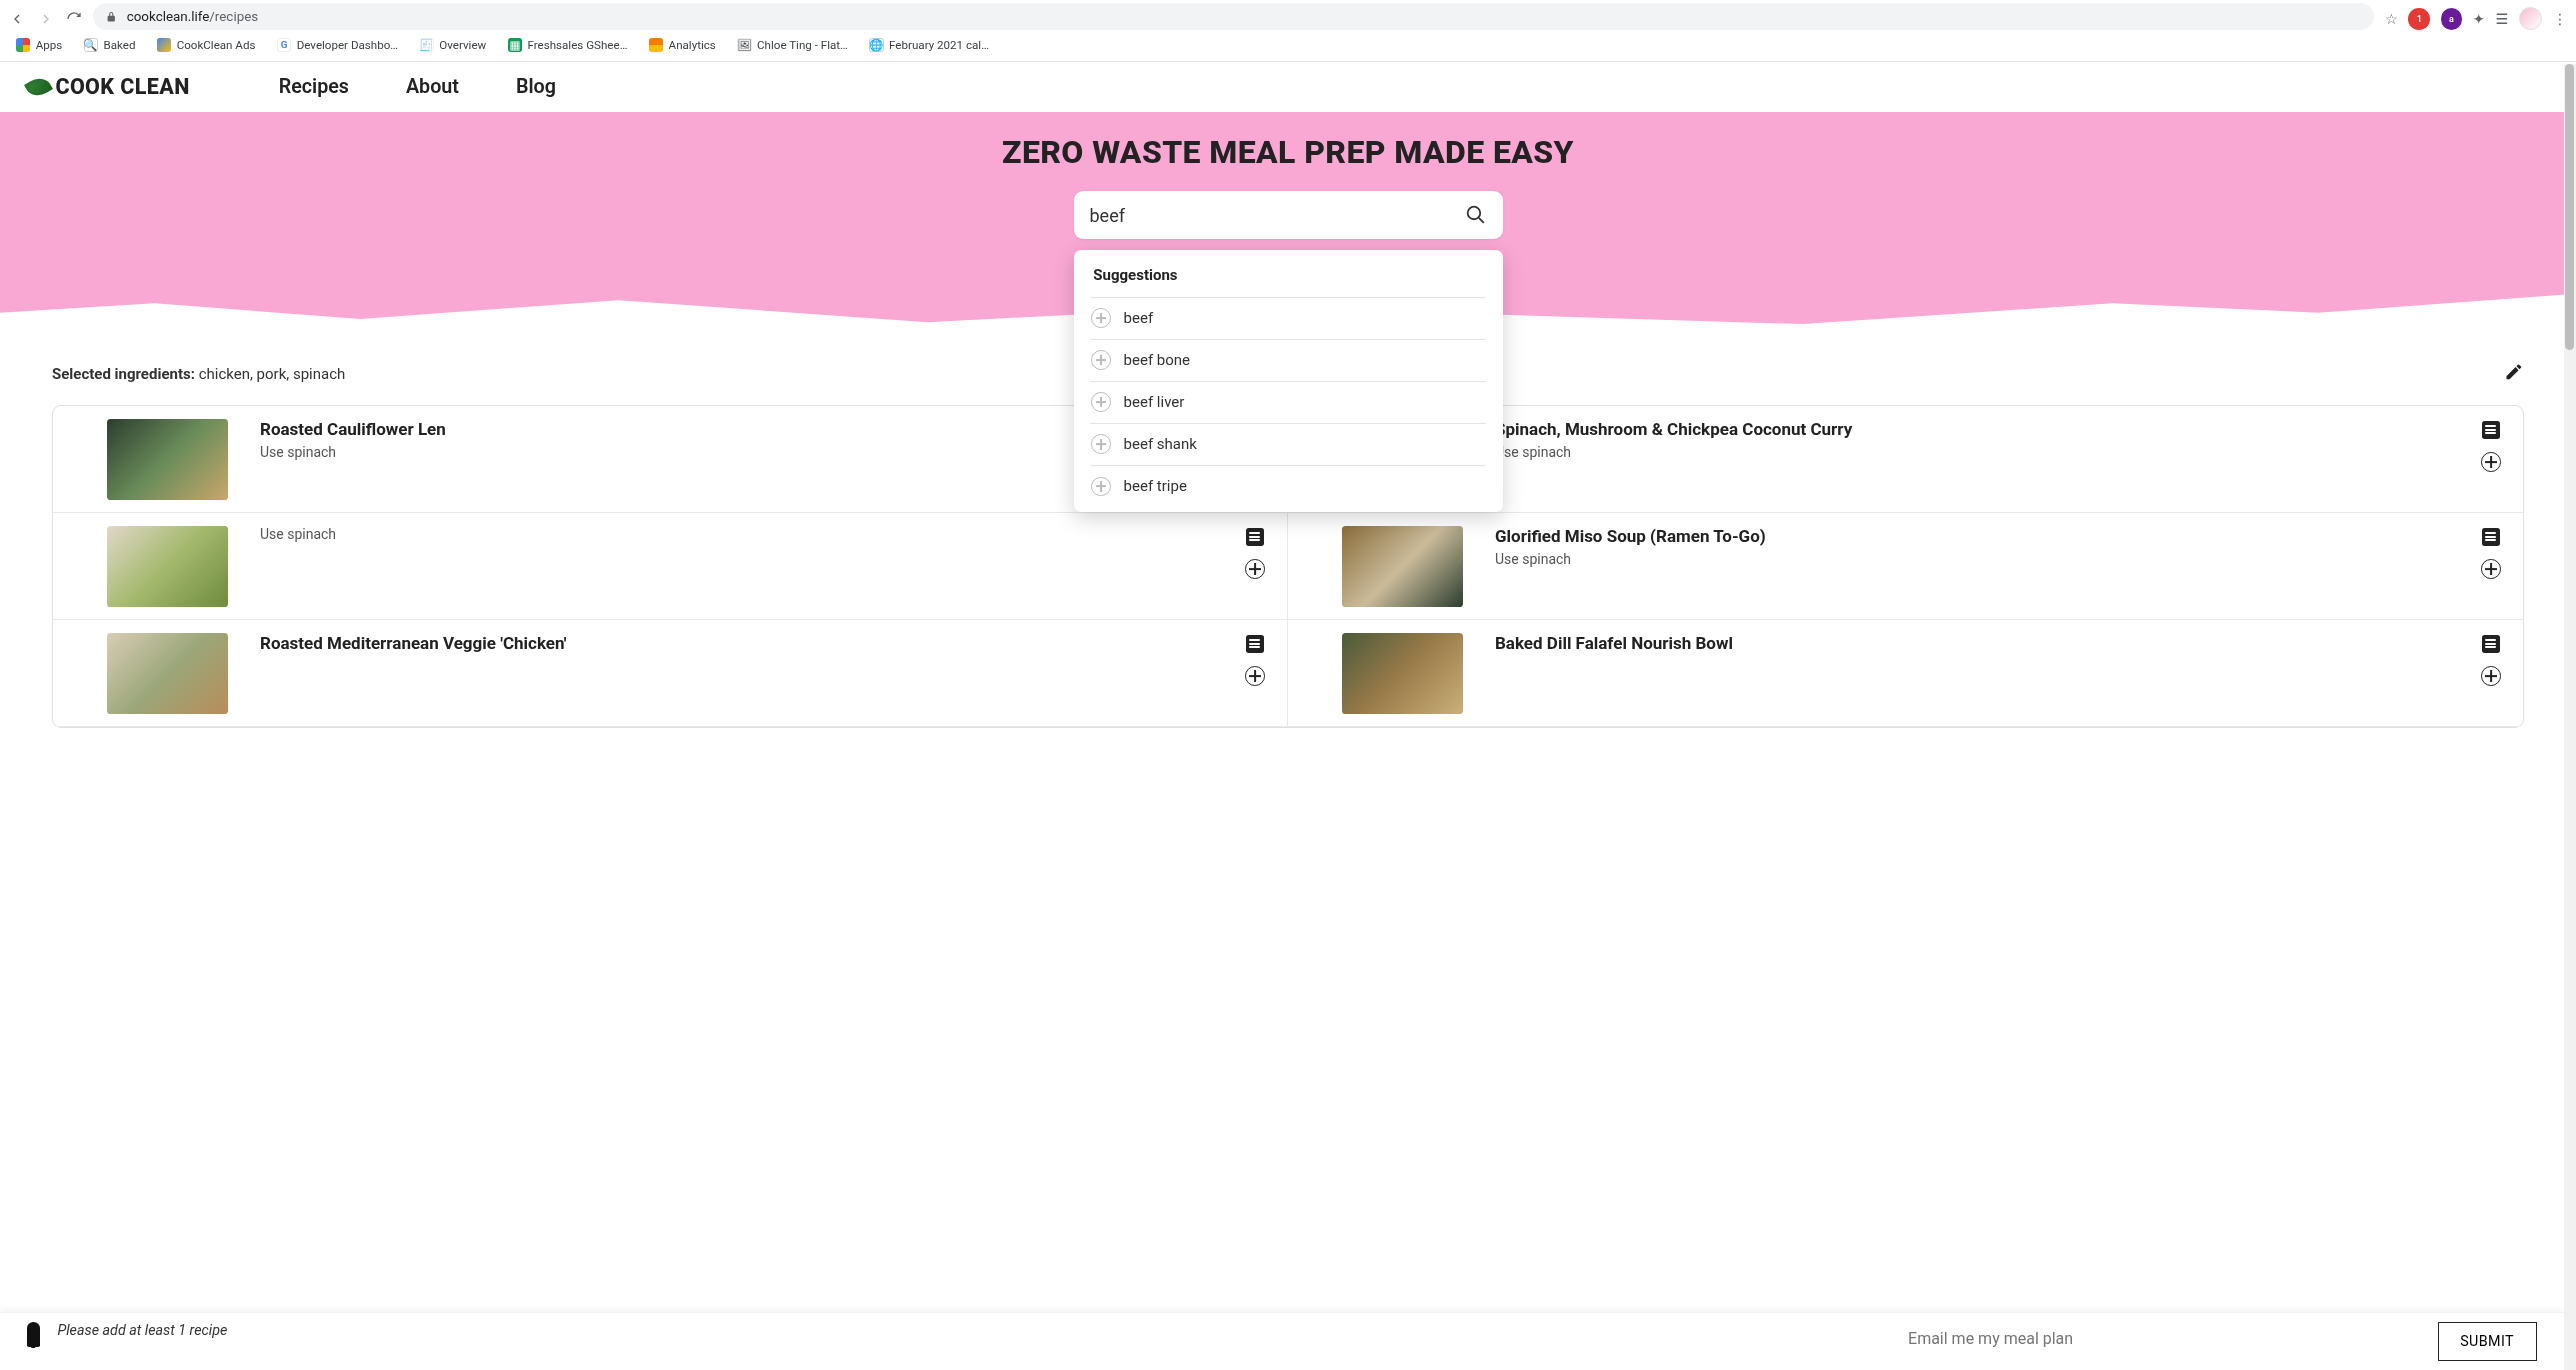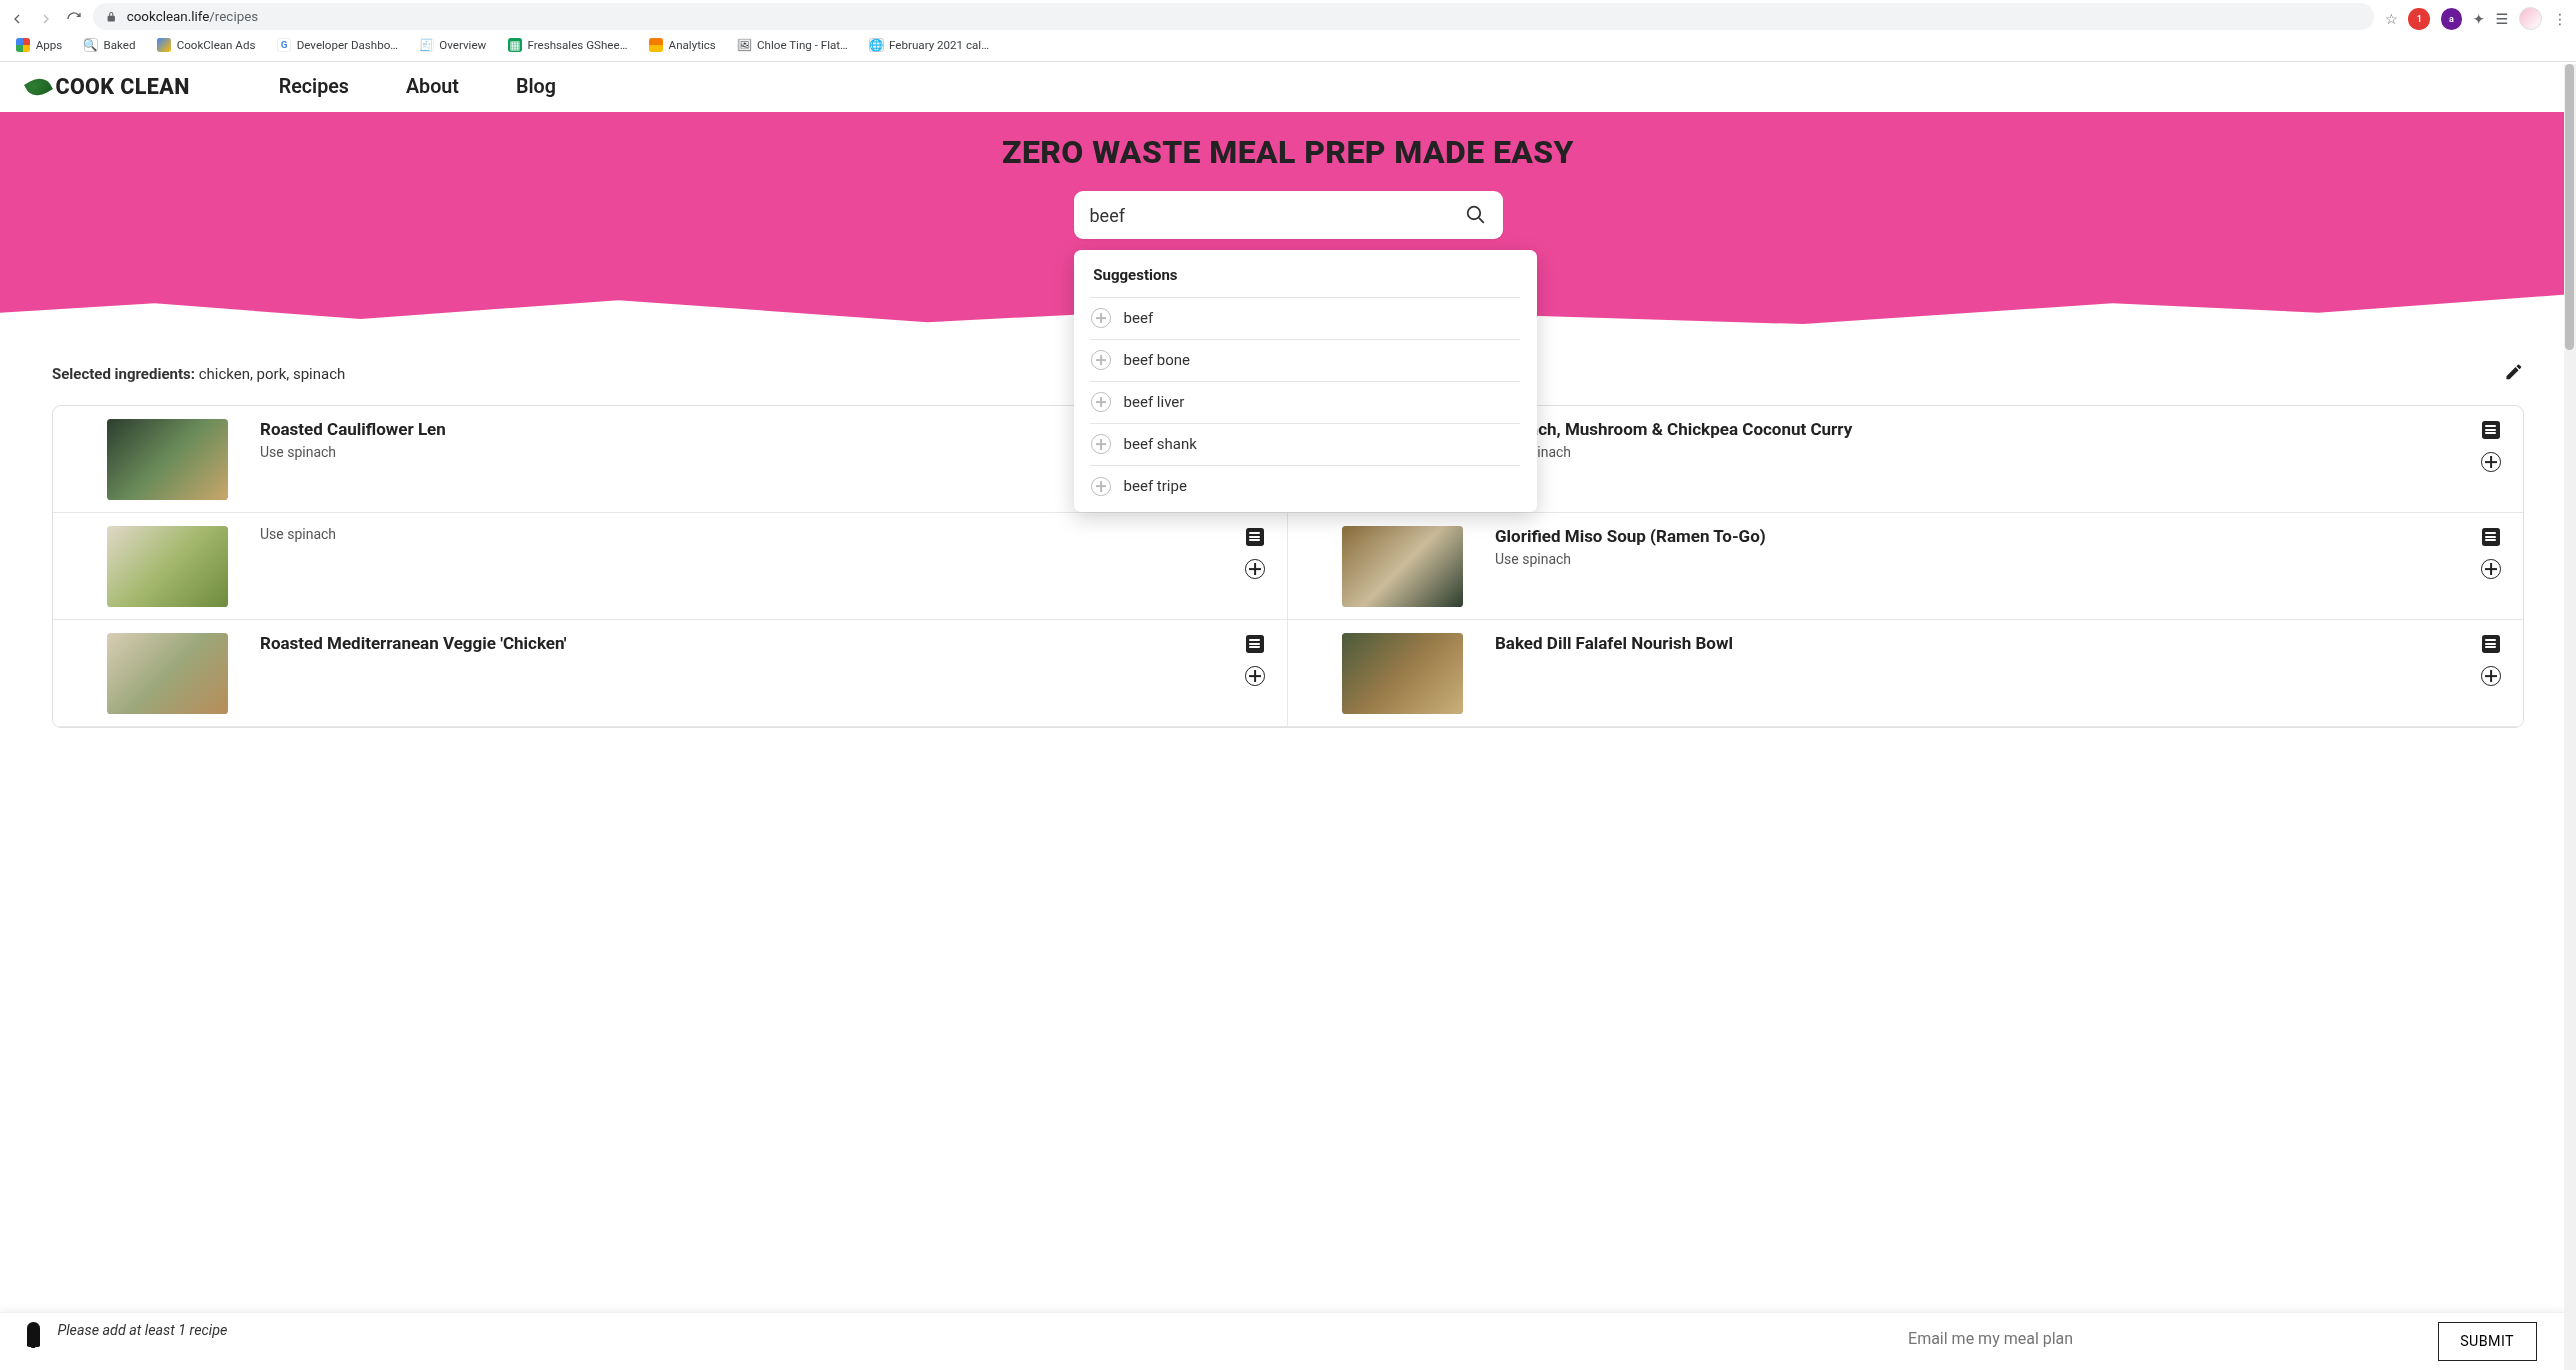--- a/index.html
+++ b/index.html
@@ -35,29 +35,29 @@
   .bi-cal{background:#f5f5f5;border:0.9px solid #ccc}
 
   
   .site-header{display:flex;align-items:center;gap:89px;padding:12.5px 27px}
   .logo{display:flex;align-items:center;gap:5.4px;font-weight:800;font-size:21.5px;letter-spacing:0.4px;color:#222}
   .leaf{width:23px;height:18px;background:radial-gradient(ellipse at 30% 30%,#2e7d32,#1b5e20);border-radius:0 70% 0 70%;transform:rotate(-30deg)}
   .nav{display:flex;gap:57px;font-size:19.7px;font-weight:600;color:#222}
   .nav a{cursor:pointer}
 
   
-  .hero{position:relative;background:#ec4899;padding:21.5px 0 98px;text-align:center}
+  .hero{position:relative;background:#f9a8d4;padding:21.5px 0 98px;text-align:center}
   .hero h1{font-size:32px;font-weight:800;color:#222;letter-spacing:0.4px}
   .search-wrap{position:relative;margin:19.7px auto 0;width:429px}
   .searchbox{display:flex;align-items:center;background:#fff;border-radius:9px;height:48px;padding:0 16px;box-shadow:0 0.9px 2.7px rgba(0,0,0,.08)}
   .searchbox input{flex:1;border:0;outline:0;font-size:18px;color:#333}
   .searchbox svg{width:21.5px;height:21.5px;color:#333}
 
   
-  .suggest{position:absolute;z-index:50;top:59px;left:0;width:463px;background:#fff;border-radius:7.2px;box-shadow:0 5.4px 21.5px rgba(0,0,0,.18);padding:16px 1.8px 9px 1.8px;text-align:left}
+  .suggest{position:absolute;z-index:50;top:59px;left:0;width:429px;background:#fff;border-radius:7.2px;box-shadow:0 5.4px 21.5px rgba(0,0,0,.18);padding:16px 1.8px 9px 1.8px;text-align:left}
   .suggest h3{font-size:15px;font-weight:700;padding:0 18px 12.5px;color:#222}
   .suggest-list{max-height:206px;overflow-y:auto;margin:0 14.3px}
   .suggest-item{display:flex;align-items:center;gap:12.5px;padding:10.7px 1.8px;border-top:0.9px solid #e5e5e5;font-size:15px;color:#333;cursor:pointer}
   .addcircle{width:19.7px;height:19.7px;border:1.8px solid #bbb;border-radius:50%;position:relative;flex-shrink:0}
   .addcircle:before,.addcircle:after{content:"";position:absolute;background:#bbb}
   .addcircle:before{left:50%;top:3.6px;bottom:3.6px;width:1.8px;transform:translateX(-50%)}
   .addcircle:after{top:50%;left:3.6px;right:3.6px;height:1.8px;transform:translateY(-50%)}
   .suggest-list::-webkit-scrollbar{width:9px}
   .suggest-list::-webkit-scrollbar-thumb{background:#bdbdbd;border-radius:4.5px}
 

